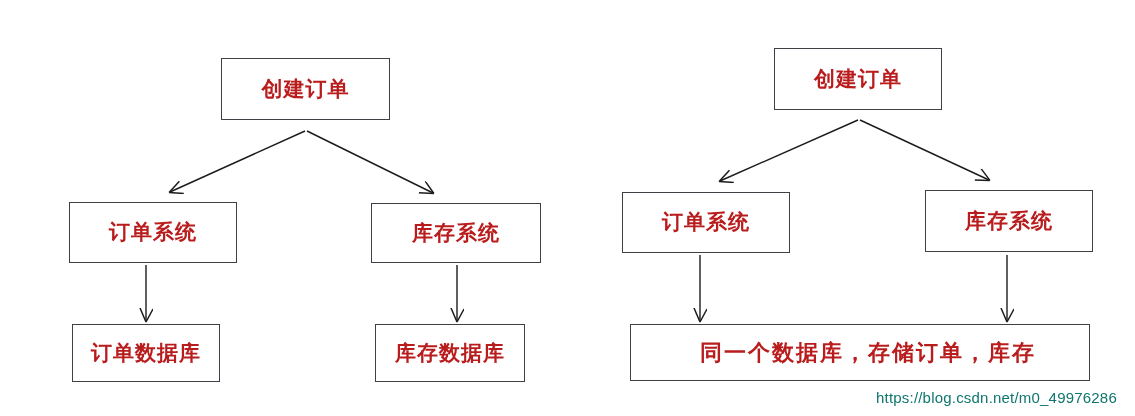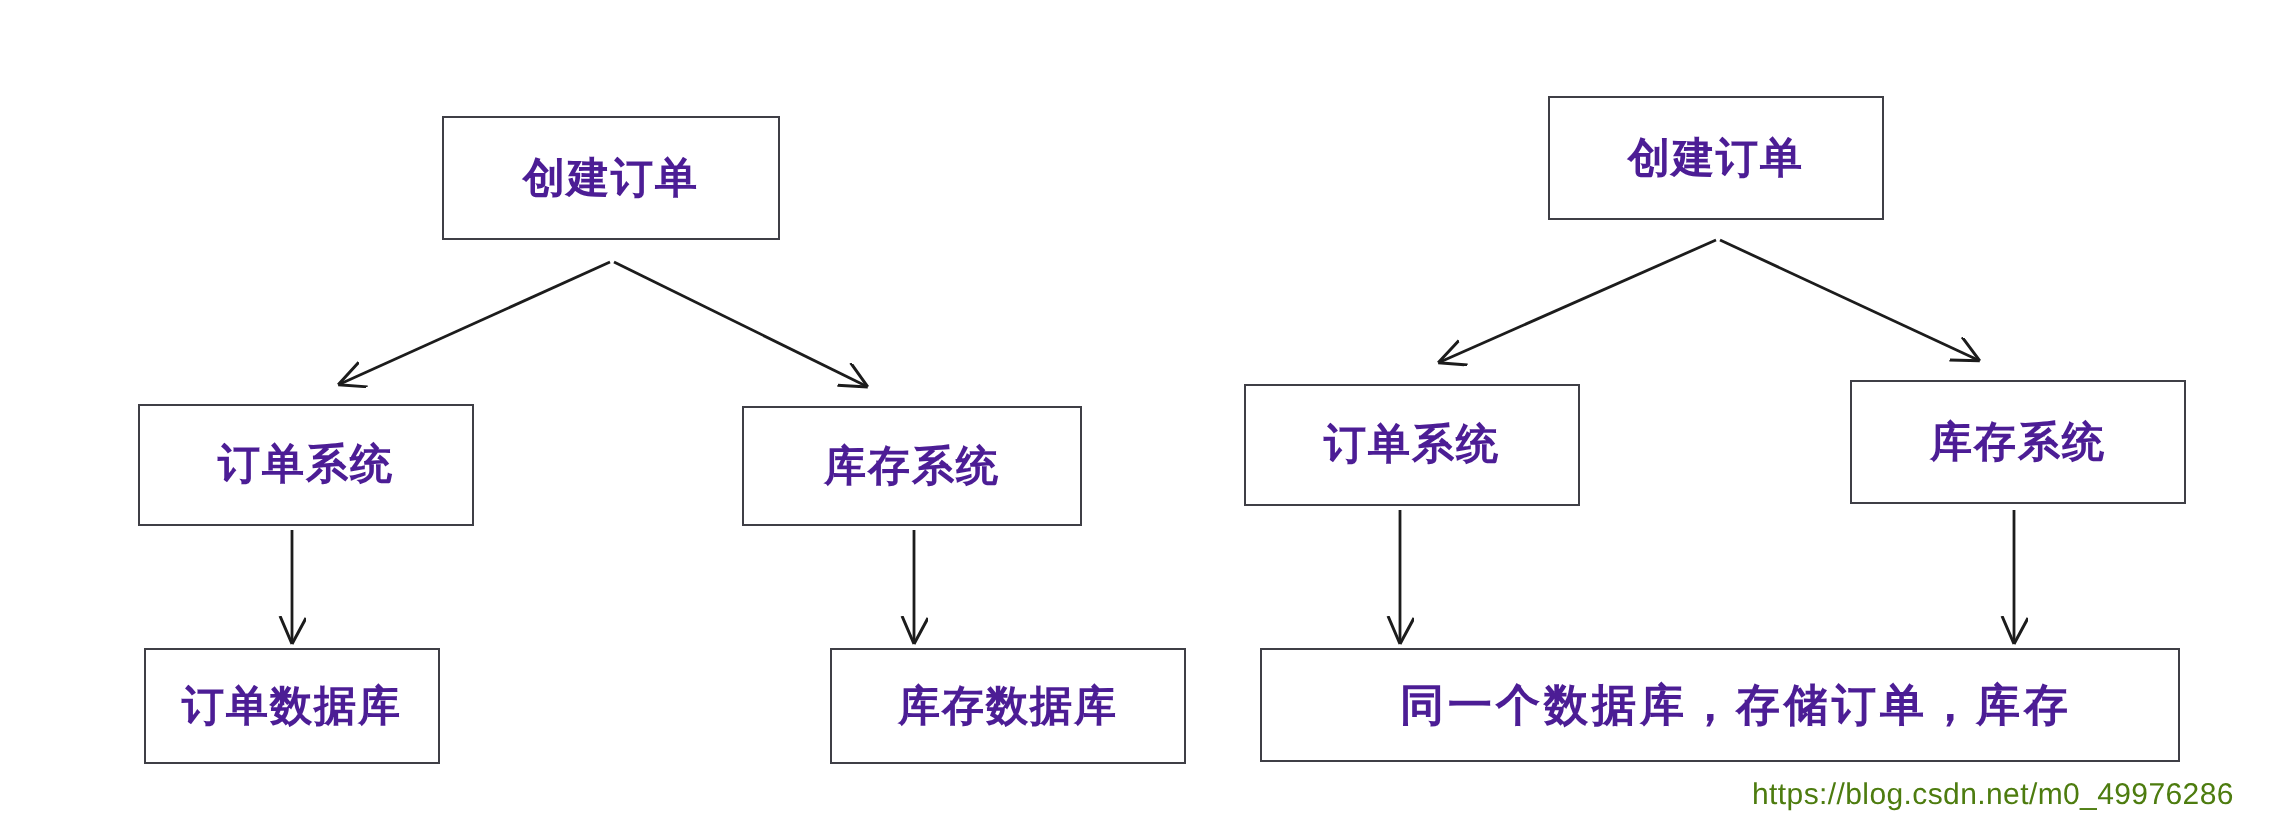--- a/index.html
+++ b/index.html
@@ -26,34 +26,34 @@
     pointer-events: none;
   }
   .node {
     position: absolute;
     box-sizing: border-box;
     border: 1.6px solid #3f3f46;
     background: #ffffff;
     display: flex;
     align-items: center;
     justify-content: center;
-    color: #4c1d95;
+    color: #b91c1c;
     font-weight: 700;
     letter-spacing: 1px;
   }
   .node .label {
     display: block;
     line-height: 1;
     white-space: nowrap;
   }
   .size-m { font-size: 21px; }
   .size-w { font-size: 22px; letter-spacing: 2px; padding-left: 16px; }
   .watermark {
     position: absolute;
-    color: #4d7c0f;
+    color: #0f766e;
     font-family: "Liberation Sans", "DejaVu Sans", sans-serif;
     font-size: 15px;
     letter-spacing: 0.2px;
     white-space: nowrap;
   }
 </style>
 </head>
 <body>
 
 <div id="canvas">
@@ -81,21 +81,21 @@
   </div>
   <div class="node size-m" style="left: 69px; top: 202px; width: 168px; height: 61px;">
     <span class="label">订单系统</span>
   </div>
   <div class="node size-m" style="left: 371px; top: 203px; width: 170px; height: 60px;">
     <span class="label">库存系统</span>
   </div>
   <div class="node size-m" style="left: 72px; top: 324px; width: 148px; height: 58px;">
     <span class="label">订单数据库</span>
   </div>
-  <div class="node size-m" style="left: 375px; top: 324px; width: 178px; height: 58px; margin-left: 40px;">
+  <div class="node size-m" style="left: 375px; top: 324px; width: 150px; height: 58px;">
     <span class="label">库存数据库</span>
   </div>
 
   <div class="node size-m" style="left: 774px; top: 48px; width: 168px; height: 62px;">
     <span class="label">创建订单</span>
   </div>
   <div class="node size-m" style="left: 622px; top: 192px; width: 168px; height: 61px;">
     <span class="label">订单系统</span>
   </div>
   <div class="node size-m" style="left: 925px; top: 190px; width: 168px; height: 62px;">

